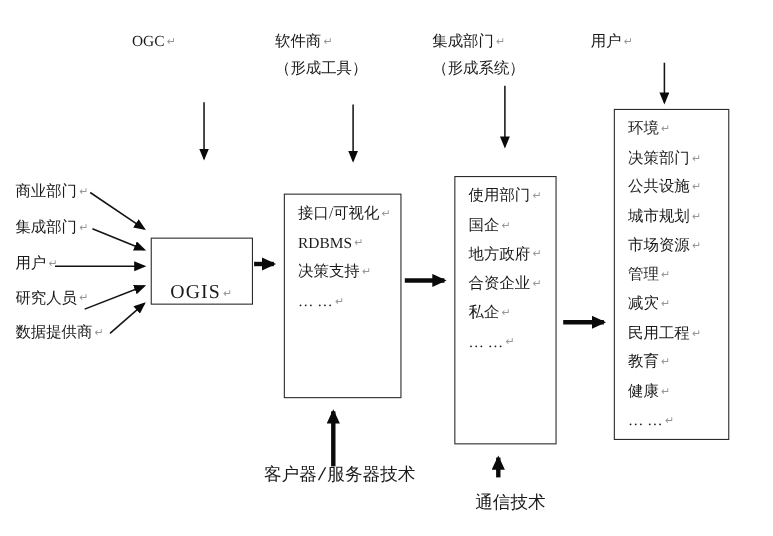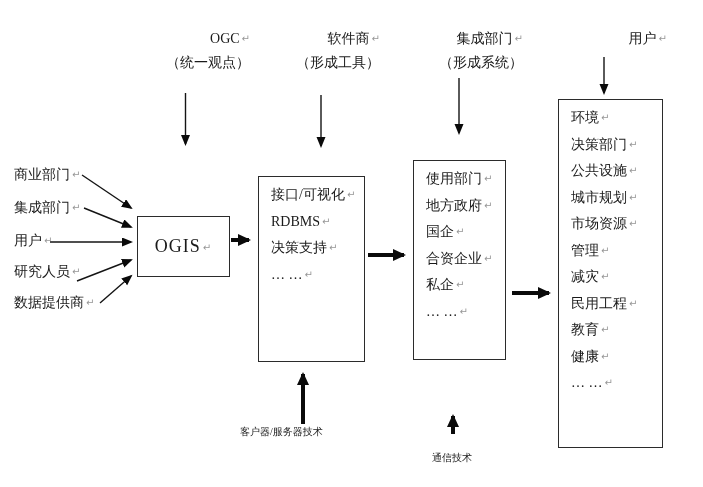--- a/index.html
+++ b/index.html
@@ -2,23 +2,23 @@
 <html><head>
 <meta charset="utf-8">
 <style>
   html,body{margin:0;padding:0;}
   body{
     width:703px;height:487px;position:relative;background:#ffffff;
     font-family:"Liberation Serif","DejaVu Serif",serif;
     color:#1a1a1a;overflow:hidden;
   }
   .abs{position:absolute;}
-  .toplabel{width:130px;text-align:right;font-size:14px;line-height:24px;}
+  .toplabel{width:130px;text-align:left;font-size:14px;line-height:24px;}
   .leftlabel{font-size:14px;line-height:16px;white-space:nowrap;}
-  .botlabel{font-size:10px;line-height:16px;white-space:nowrap;}
+  .botlabel{font-size:16px;line-height:16px;white-space:nowrap;font-family:Liberation Mono, monospace;}
   .box{border:1px solid #2b2b2b;background:#ffffff;box-sizing:border-box;}
   .box .items{padding:5px 4px 0 12px;}
   .bi{font-size:14px;line-height:26.5px;white-space:nowrap;}
   .ogis-label{font-size:18px;letter-spacing:1px;}
   .pm{
     font-family:"DejaVu Sans",sans-serif;
     font-size:10px;color:#979797;margin-left:2px;vertical-align:1px;
   }
   svg{position:absolute;top:0;left:0;pointer-events:none;}
   .thin{stroke:#141414;stroke-width:1.4;fill:none;}
@@ -51,65 +51,64 @@
   <line class="thick" x1="231" y1="240" x2="249" y2="240" marker-end="url(#hThick)"></line>
   <line class="thick" x1="368" y1="255" x2="404" y2="255" marker-end="url(#hThick)"></line>
   <line class="thick" x1="512" y1="293" x2="549" y2="293" marker-end="url(#hThick)"></line>
 
   <line class="thick" x1="303" y1="424" x2="303" y2="374" marker-end="url(#hThick)"></line>
   <line class="thick" x1="453" y1="434" x2="453" y2="416" marker-end="url(#hThick)"></line>
 </svg>
 
 <div class="abs toplabel" style="left:120px;top:27px;">
   <div><span>OGC</span><span class="pm">↵</span></div>
-  <div>（统一观点）</div>
 </div>
 <div class="abs toplabel" style="left:250px;top:27px;">
   <div><span>软件商</span><span class="pm">↵</span></div>
   <div>（形成工具）</div>
 </div>
 <div class="abs toplabel" style="left:393px;top:27px;">
   <div><span>集成部门</span><span class="pm">↵</span></div>
   <div>（形成系统）</div>
 </div>
 <div class="abs toplabel" style="left:537px;top:27px;">
   <div><span>用户</span><span class="pm">↵</span></div>
 </div>
 
 <div class="abs leftlabel" style="left:14px;top:167px;"><span>商业部门</span><span class="pm">↵</span></div>
 <div class="abs leftlabel" style="left:14px;top:200px;"><span>集成部门</span><span class="pm">↵</span></div>
 <div class="abs leftlabel" style="left:14px;top:233px;"><span>用户</span><span class="pm">↵</span></div>
 <div class="abs leftlabel" style="left:14px;top:264px;"><span>研究人员</span><span class="pm">↵</span></div>
 <div class="abs leftlabel" style="left:14px;top:295px;"><span>数据提供商</span><span class="pm">↵</span></div>
 
-<div class="abs box" style="left:137px;top:216px;width:93px;height:61px;display:flex;align-items:center;justify-content:center;">
+<div class="abs box" style="left:137px;top:216px;width:93px;height:61px;display:flex;align-items:flex-end;justify-content:center;">
   <span class="ogis-label"><span>OGIS</span><span class="pm">↵</span></span>
 </div>
 
 <div class="abs box" style="left:258px;top:176px;width:107px;height:186px;">
   <div class="items">
     <div class="bi"><span>接口/可视化</span><span class="pm">↵</span></div>
     <div class="bi"><span>RDBMS</span><span class="pm">↵</span></div>
     <div class="bi"><span>决策支持</span><span class="pm">↵</span></div>
     <div class="bi"><span>… …</span><span class="pm">↵</span></div>
   </div>
 </div>
 
-<div class="abs box" style="left:413px;top:160px;width:93px;height:200px;">
+<div class="abs box" style="left:413px;top:160px;width:93px;height:244px;">
   <div class="items">
     <div class="bi"><span>使用部门</span><span class="pm">↵</span></div>
+    <div class="bi"><span>国企</span><span class="pm">↵</span></div>
     <div class="bi"><span>地方政府</span><span class="pm">↵</span></div>
-    <div class="bi"><span>国企</span><span class="pm">↵</span></div>
     <div class="bi"><span>合资企业</span><span class="pm">↵</span></div>
     <div class="bi"><span>私企</span><span class="pm">↵</span></div>
     <div class="bi"><span>… …</span><span class="pm">↵</span></div>
   </div>
 </div>
 
-<div class="abs box" style="left:558px;top:99px;width:105px;height:349px;">
+<div class="abs box" style="left:558px;top:99px;width:105px;height:301px;">
   <div class="items">
     <div class="bi"><span>环境</span><span class="pm">↵</span></div>
     <div class="bi"><span>决策部门</span><span class="pm">↵</span></div>
     <div class="bi"><span>公共设施</span><span class="pm">↵</span></div>
     <div class="bi"><span>城市规划</span><span class="pm">↵</span></div>
     <div class="bi"><span>市场资源</span><span class="pm">↵</span></div>
     <div class="bi"><span>管理</span><span class="pm">↵</span></div>
     <div class="bi"><span>减灾</span><span class="pm">↵</span></div>
     <div class="bi"><span>民用工程</span><span class="pm">↵</span></div>
     <div class="bi"><span>教育</span><span class="pm">↵</span></div>

